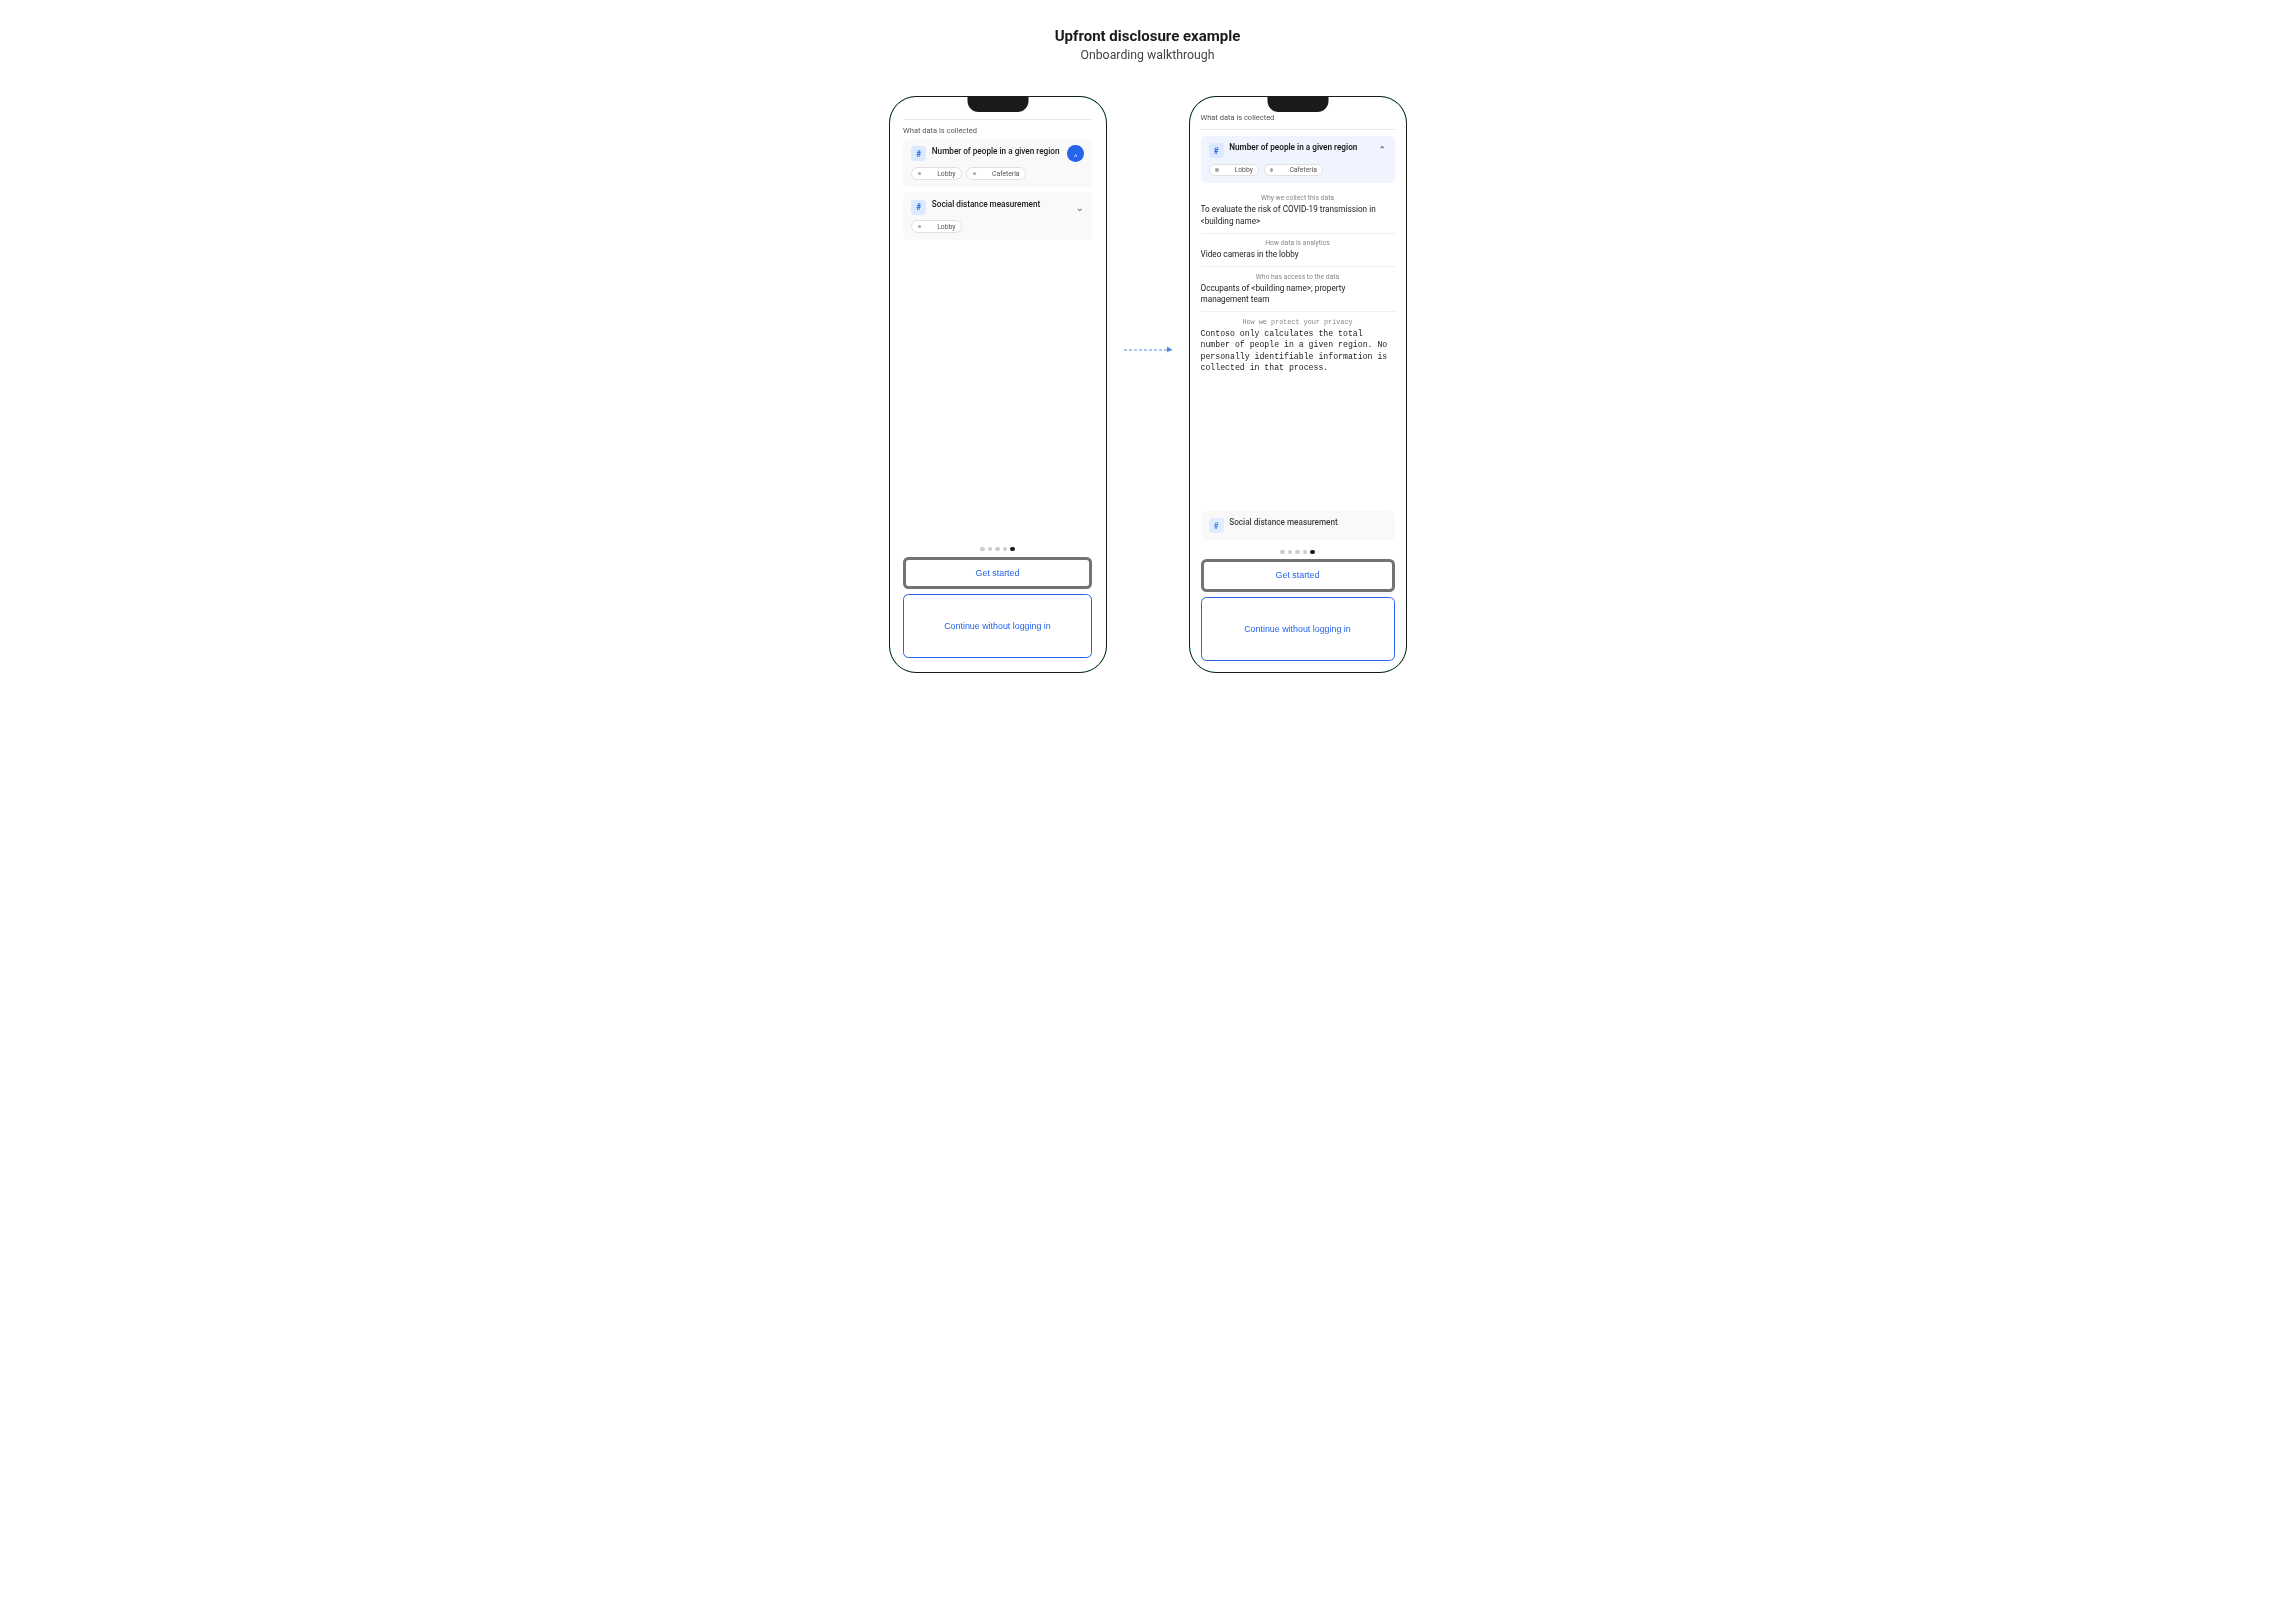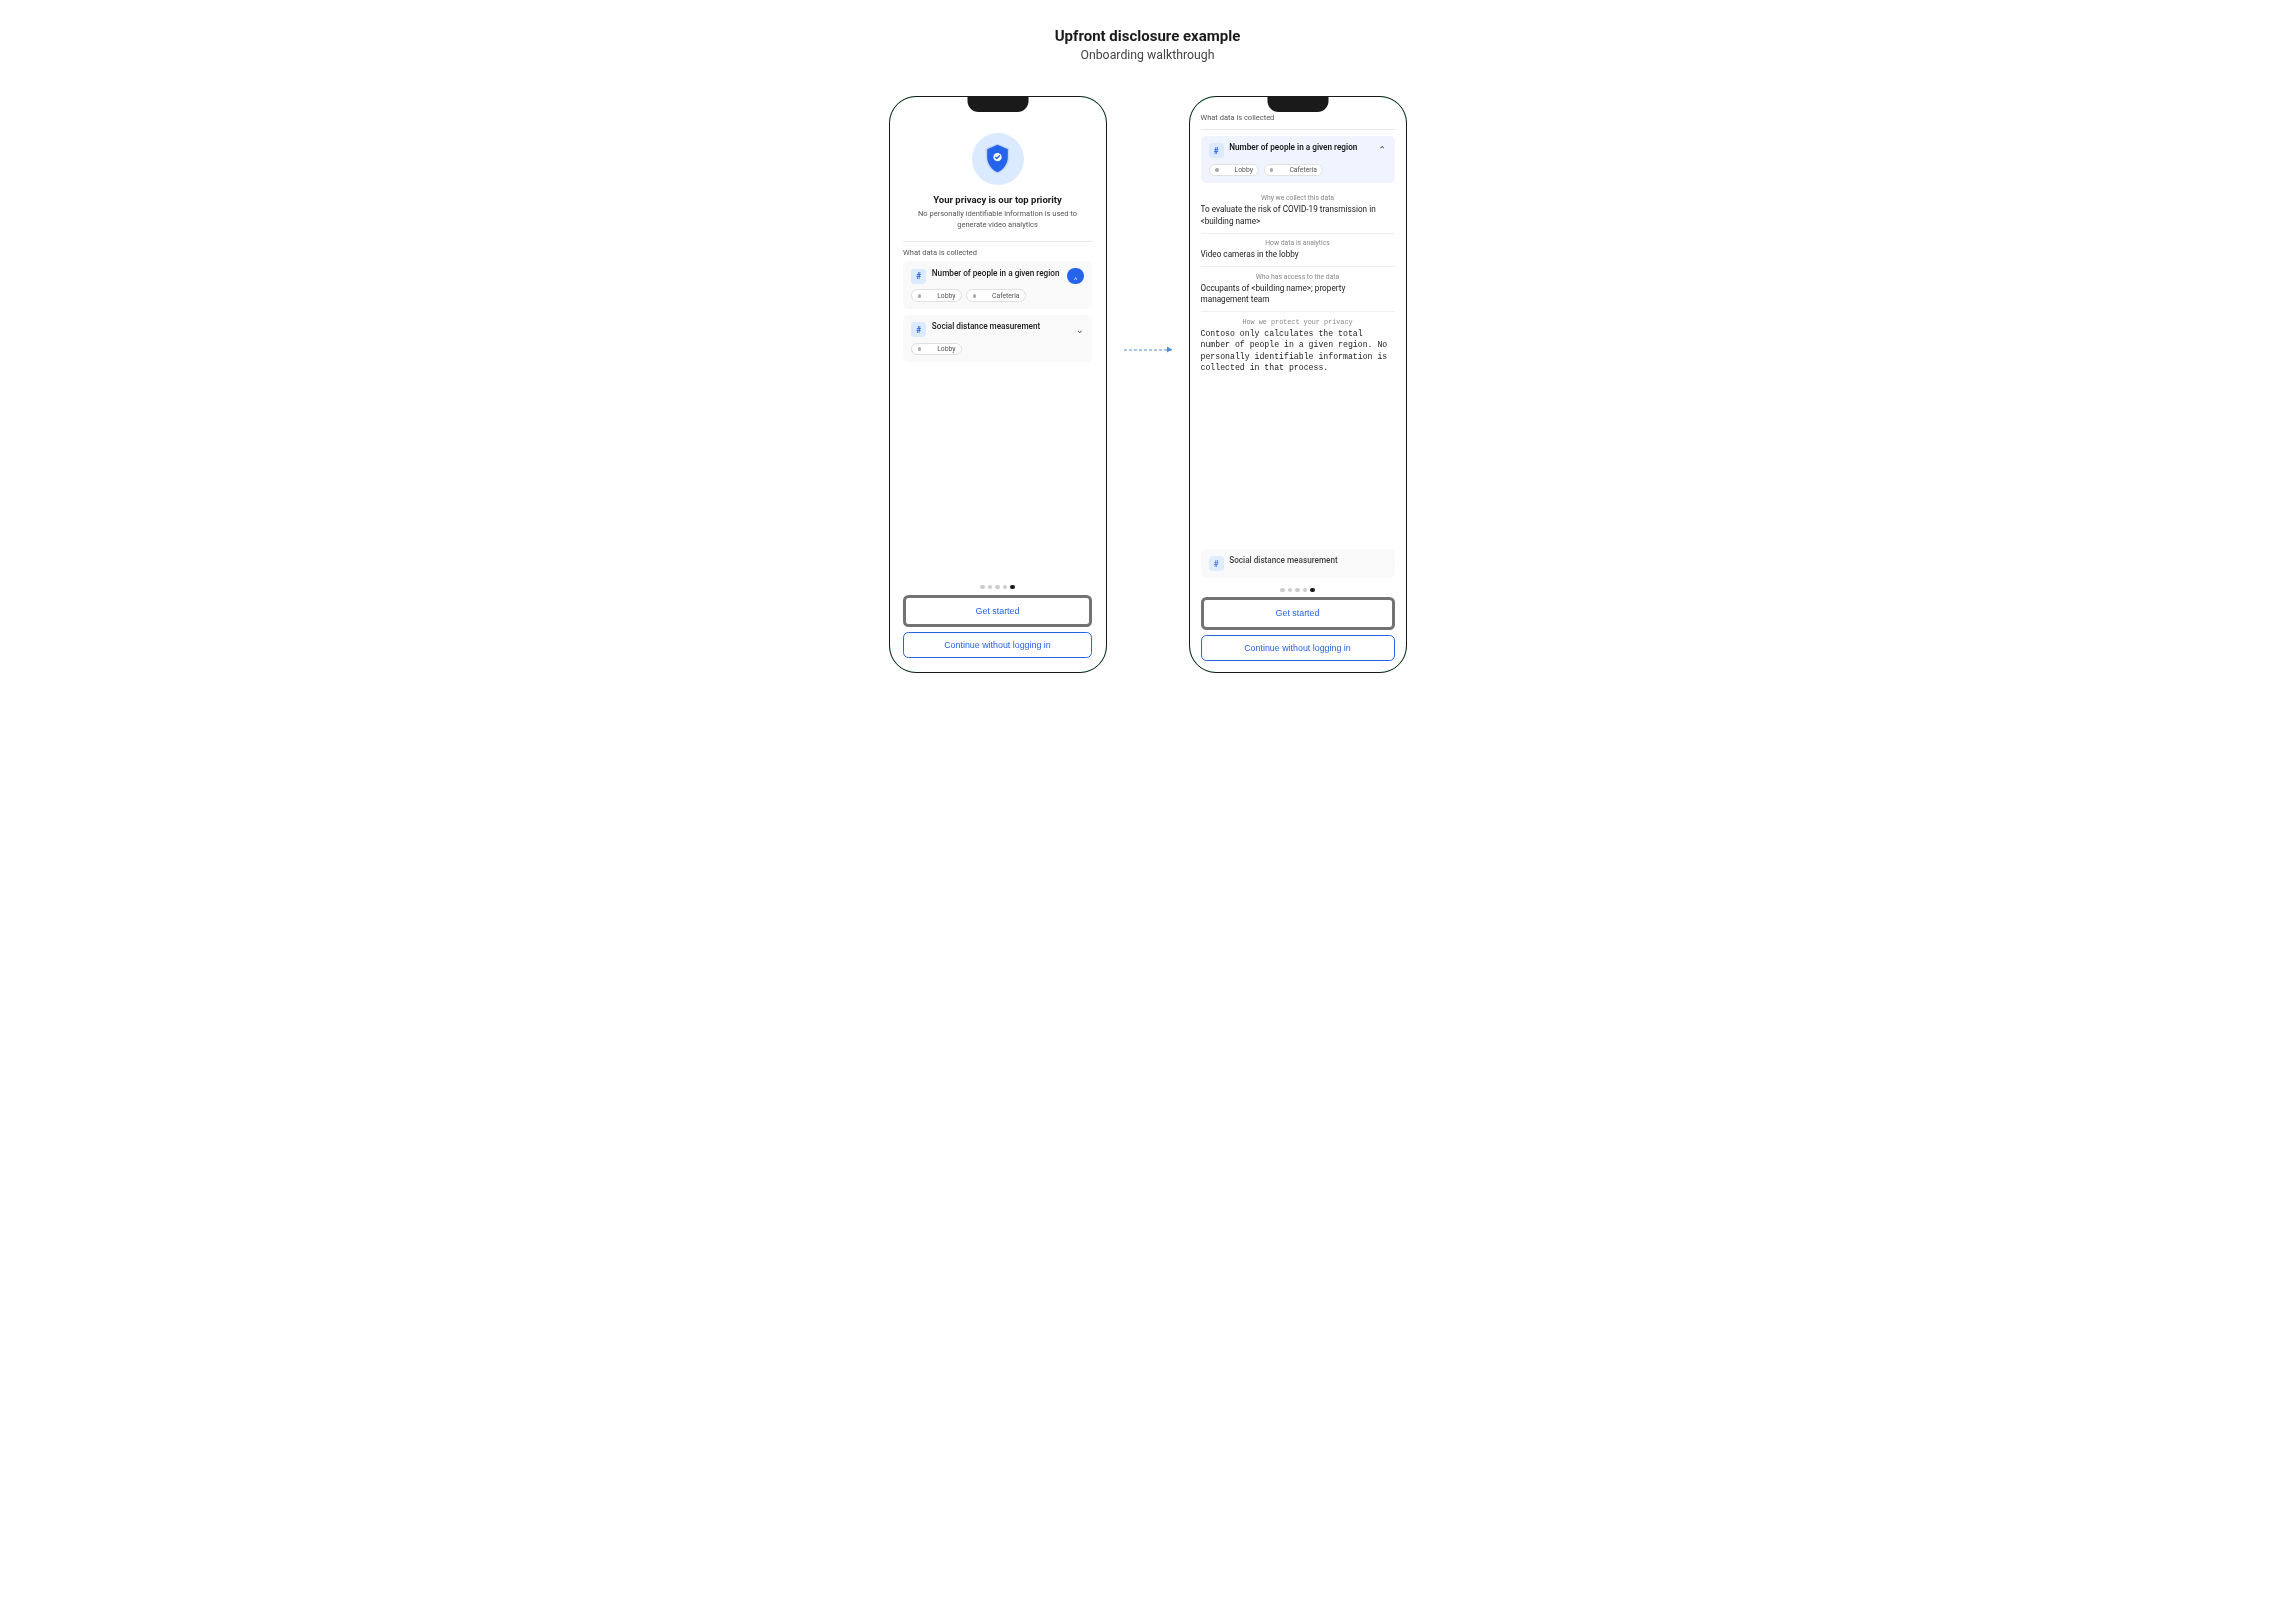--- a/index.html
+++ b/index.html
@@ -247,21 +247,21 @@
       color: #2563eb;
       font-size: 8.9px;
       font-weight: 500;
       cursor: pointer;
       margin-bottom: 5.5px;
       text-align: center;
     }
 
     .btn-secondary {
       width: 100%;
-      padding: 7px;
+      padding: 26px;
       background: white;
       border: 1px solid #2563eb;
       border-radius: 5.5px;
       color: #2563eb;
       font-size: 8.9px;
       font-weight: 400;
       cursor: pointer;
       text-align: center;
     }
 
@@ -352,32 +352,20 @@
   <div class="page-subtitle">Onboarding walkthrough</div>
 </div>
 
 <div class="phones-container">
 
   <div class="phone-frame">
     <div class="phone-notch"></div>
     <div class="phone-screen">
       <div class="phone-screen-inner">
 
-        <div class="privacy-hero">
-          <div class="shield-container">
-            <svg width="29" height="33" viewBox="0 0 42 48" fill="none" xmlns="http://www.w3.org/2000/svg">
-              <path d="M21 2L4 9V22C4 32.5 11.5 42.2 21 46C30.5 42.2 38 32.5 38 22V9L21 2Z" fill="#2563eb" opacity="0.15"></path>
-              <path d="M21 4L6 10.5V22C6 31.5 12.8 40.5 21 44C29.2 40.5 36 31.5 36 22V10.5L21 4Z" fill="#2563eb"></path>
-              <circle cx="21" cy="22" r="6" fill="white"></circle>
-              <path d="M18 22L20 24L24 20" stroke="#2563eb" stroke-width="2" stroke-linecap="round" stroke-linejoin="round" fill="none"></path>
-            </svg>
-          </div>
-          <div class="privacy-title">Your privacy is our top priority</div>
-          <div class="privacy-subtitle">No personally identifiable information is used to generate video analytics</div>
-        </div>
 
         <div class="section-label">What data is collected</div>
 
         <div class="data-item-card">
           <div class="data-item-header">
             <div class="data-item-left">
               <div class="hash-icon">#</div>
               <div class="data-item-title">Number of people in a given region</div>
             </div>
             <button class="chevron-btn">

